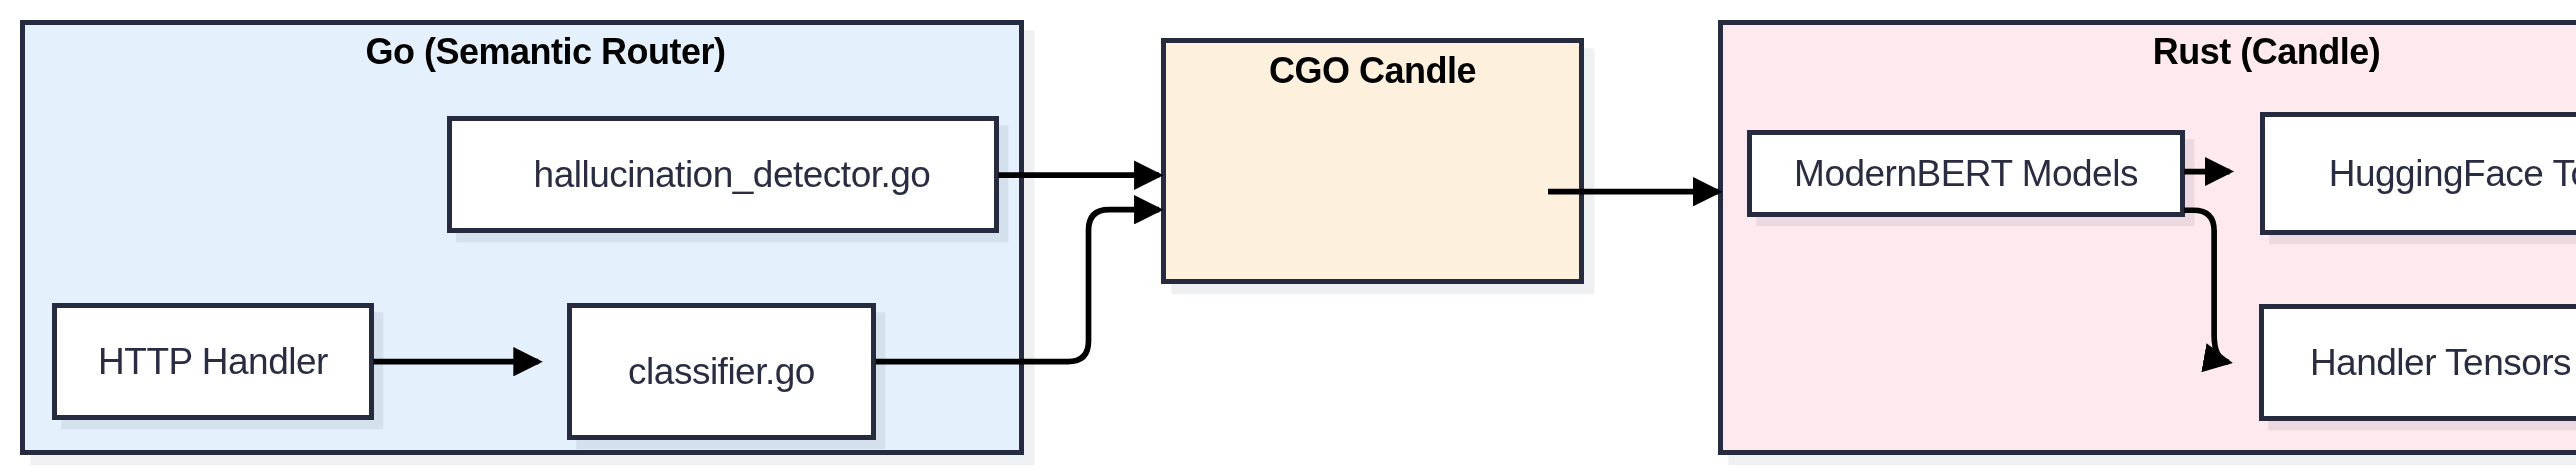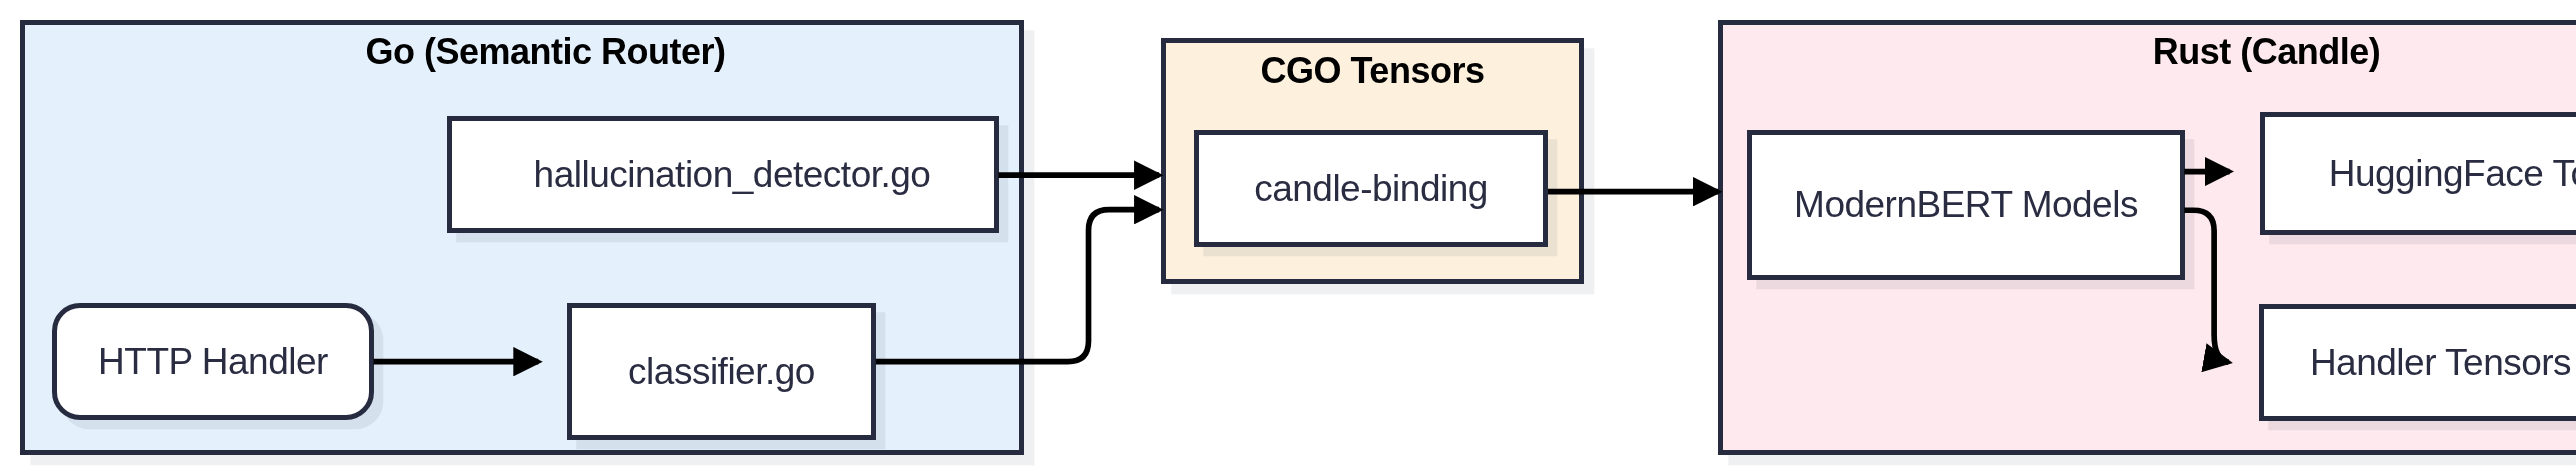--- a/index.html
+++ b/index.html
@@ -50,24 +50,24 @@
     display: flex;
     align-items: center;
     justify-content: center;
     font-size: 37px;
     font-weight: 500;
     color: #2a2d42;
     letter-spacing: -0.5px;
     white-space: nowrap;
   }
   #node-hallucination { left: 447px;  top: 116px; width: 552px; height: 117px; padding-left: 18px; }
-  #node-http          { left: 52px;  top: 303px; width: 322px;  height: 117px; border-radius: 28px; }
+  #node-http          { left: 52px;  top: 303px; width: 322px;  height: 117px; }
   #node-classifier    { left: 567px; top: 303px; width: 309px;  height: 137px; }
   #node-candle-binding{ left: 1194px; top: 130px; width: 354px;  height: 117px; }
-  #node-modernbert    { left: 1747px; top: 130px; width: 438px;  height: 150px; align-items: center; }
+  #node-modernbert    { left: 1747px; top: 130px; width: 438px;  height: 87px; align-items: center; }
   #node-hf-tokenizers { left: 2260px; top: 112px; width: 533px; height: 123px; }
   #node-candle-tensors{ left: 2259px; top: 304px; width: 363px;  height: 117px; }
 
   
   .edge-layer {
     position: absolute;
     left: 0; top: 0;
     width: 2822px;
     height: 474px;
     color: #000000;
@@ -83,42 +83,39 @@
 </head>
 <body>
 
 <div class="canvas">
 
   <section class="cluster" id="cluster-go" style="background-color: rgb(228, 240, 252);">
     <div class="cluster-title">Go (Semantic Router)</div>
   </section>
 
   <section class="cluster" id="cluster-cgo" style="background-color: rgb(253, 241, 222);">
-    <div class="cluster-title">CGO Tensors</div>
+    <div class="cluster-title">CGO Candle</div>
   </section>
 
   <section class="cluster" id="cluster-rust" style="background-color: rgb(253, 233, 238);">
     <div class="cluster-title">Rust (Candle)</div>
   </section>
 
   <div class="node" id="node-hallucination">
     <span>hallucination_detector.go</span>
   </div>
 
   <div class="node" id="node-http">
     <span>HTTP Handler</span>
   </div>
 
   <div class="node" id="node-classifier">
     <span>classifier.go</span>
   </div>
 
-  <div class="node" id="node-candle-binding">
-    <span>candle-binding</span>
-  </div>
 
   <div class="node" id="node-modernbert">
     <span>ModernBERT Models</span>
   </div>
 
   <div class="node" id="node-hf-tokenizers">
     <span>HuggingFace Tokenizers</span>
   </div>
 
   <div class="node" id="node-candle-tensors">

